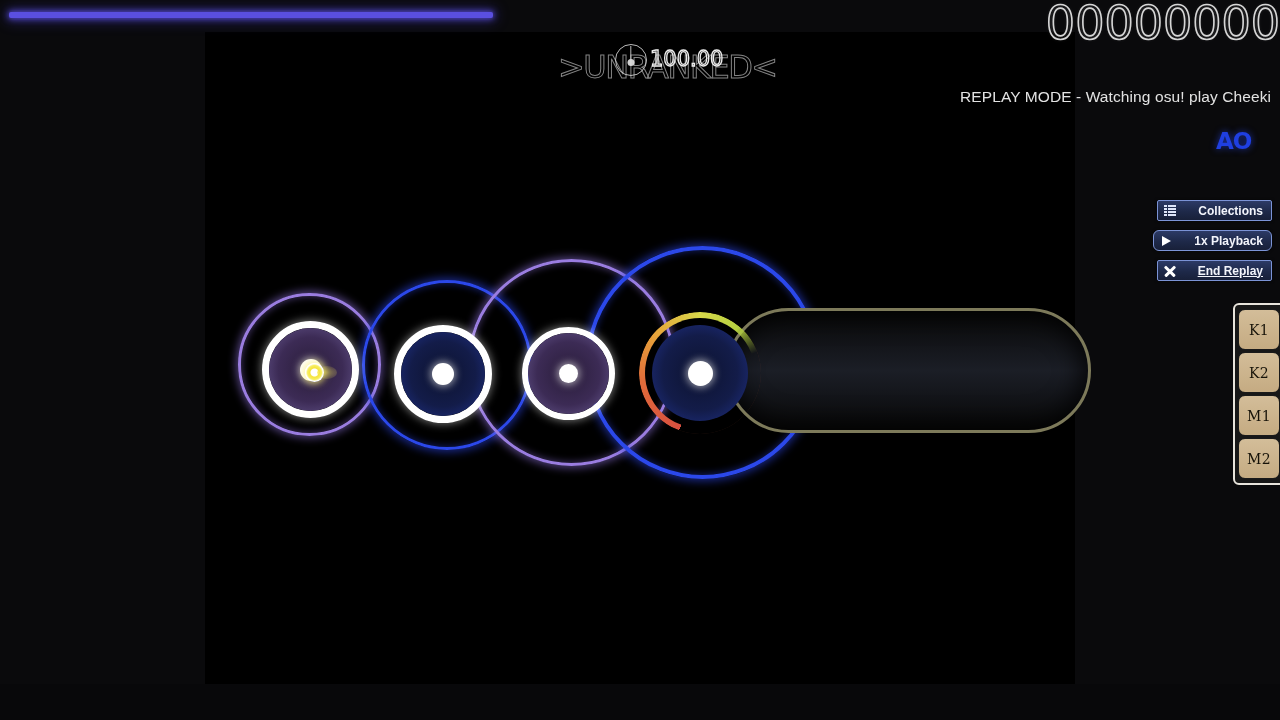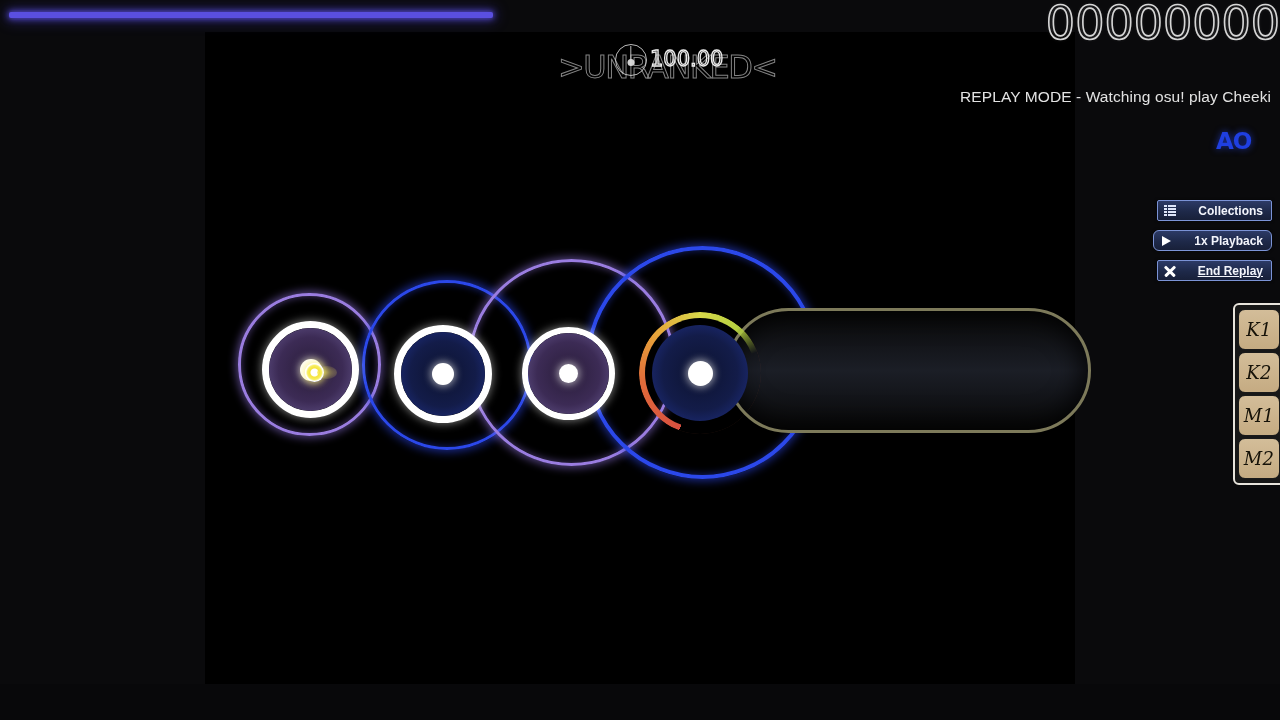--- a/index.html
+++ b/index.html
@@ -163,24 +163,23 @@
     border-radius:6px;
     padding:4px 3px;
     display:flex; flex-direction:column; gap:2px;
   }
   .keycap{
     flex:1;
     background:linear-gradient(180deg,#d3bd99 0%, #c5ab82 100%);
     border:1.6px solid #1a1a1a;
     border-radius:7px;
     display:flex; align-items:center; justify-content:center;
-    font-size:18px; color:#161208;
+    font-size:14px; color:#161208;
     font-family:"DejaVu Serif", serif;
     letter-spacing:.4px;
-    font-style:italic;
   }
 
   
   .approach{
     position:absolute; border-radius:50%;
     border-style:solid;
     pointer-events:none;
   }
   .ac-purple{ border-color:#9a7de0; box-shadow:0 0 9px 2px rgba(150,120,230,.55), inset 0 0 7px 1px rgba(150,120,230,.4); }
   .ac-blue  { border-color:#2b48ea; box-shadow:0 0 10px 2px rgba(45,70,235,.6), inset 0 0 7px 1px rgba(45,70,235,.4); }

